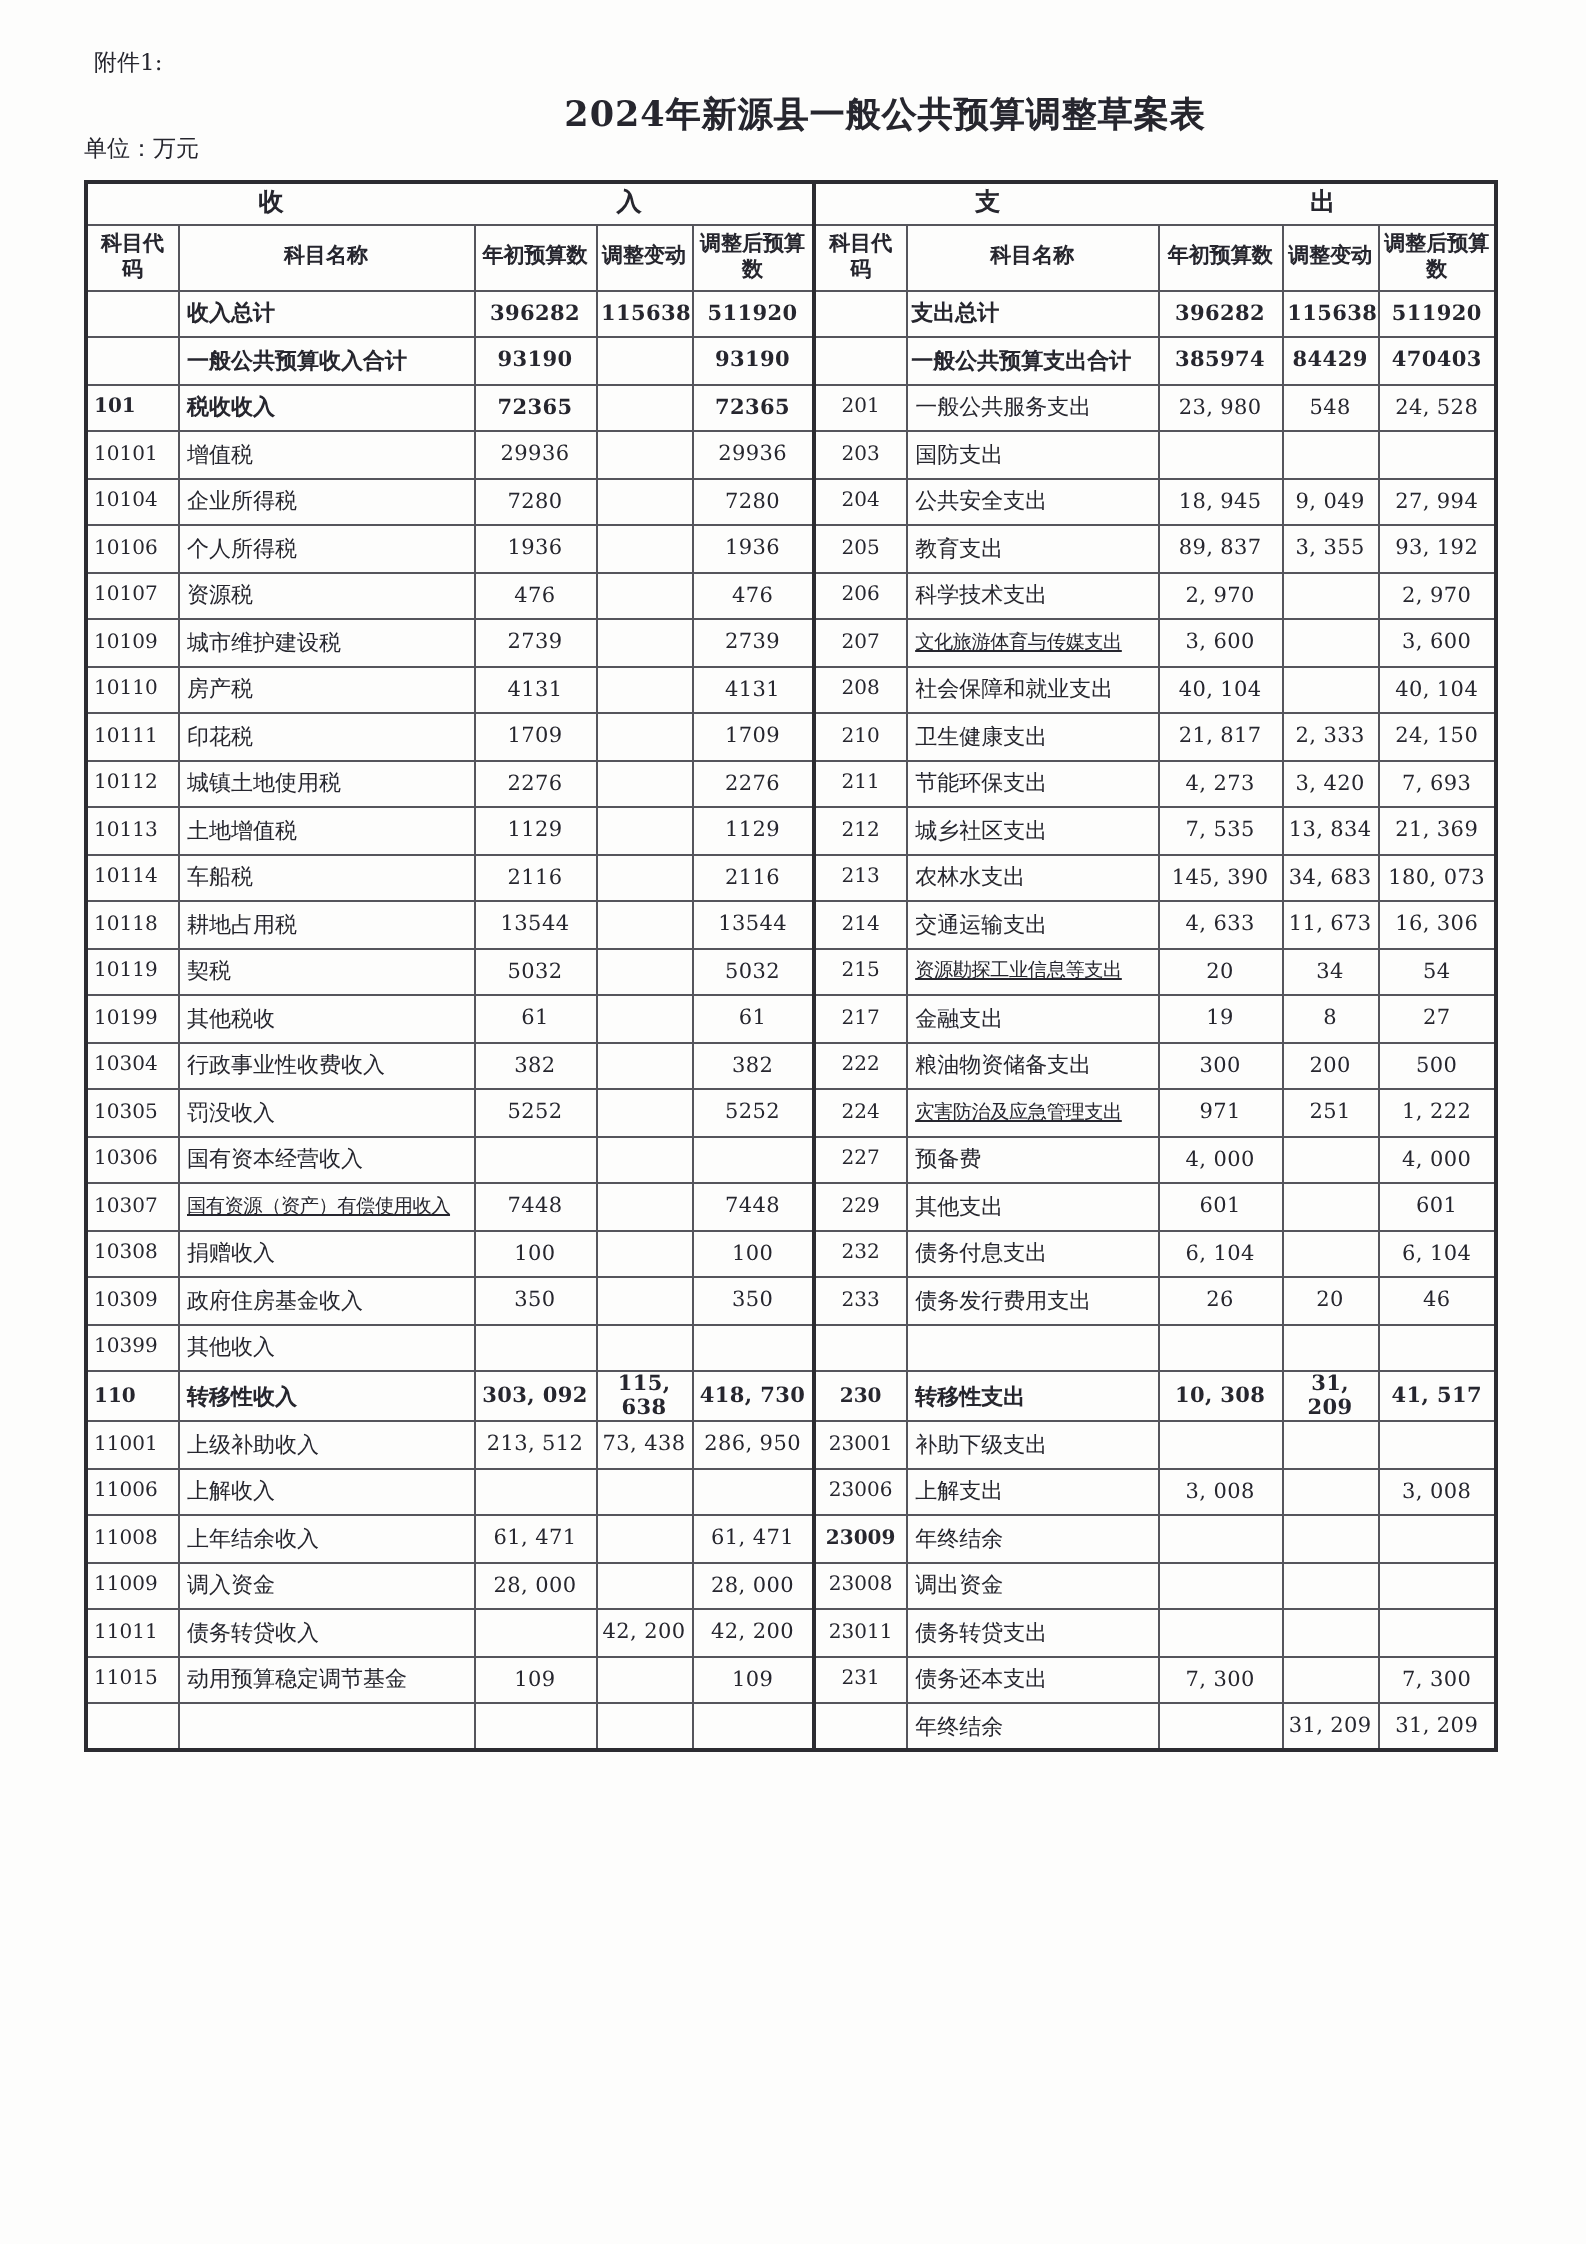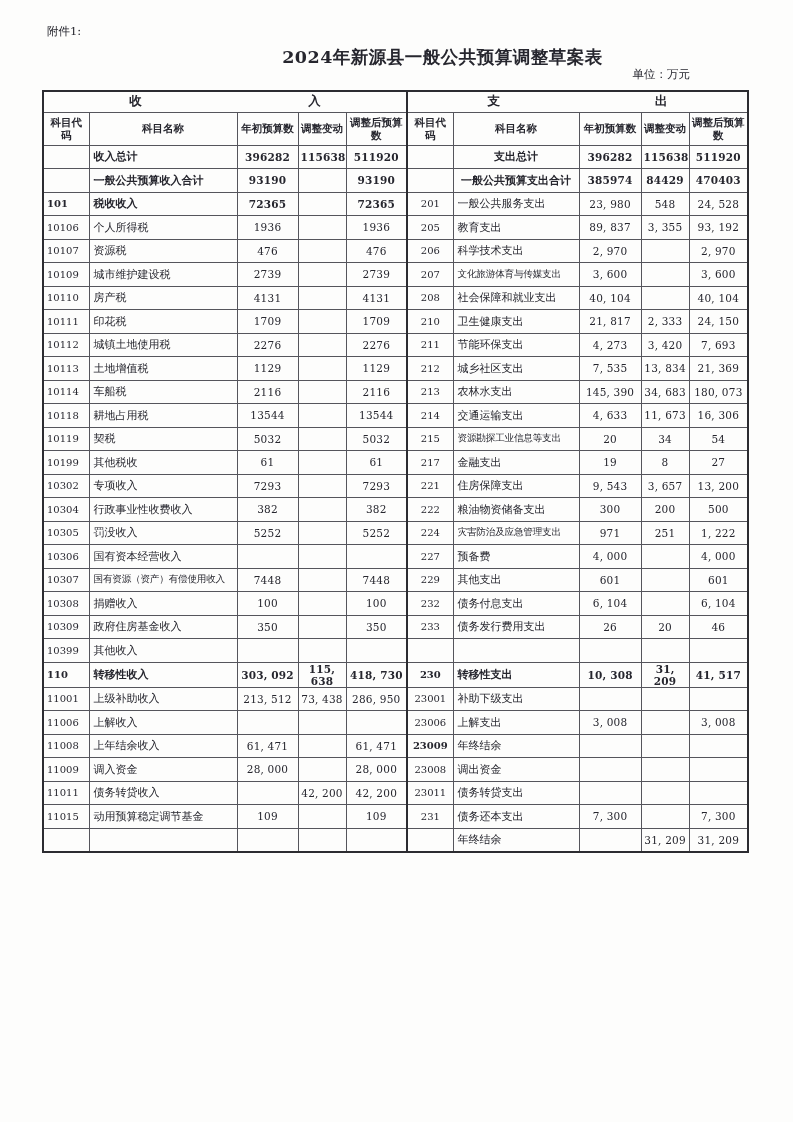--- a/index.html
+++ b/index.html
@@ -28,21 +28,21 @@
   }
   .title {
     position: absolute; top: 45px; left: 0;
     width: 100%; text-align: center;
     font-size: 17.5px; font-weight: bold;
     letter-spacing: 0.5px;
     margin-left: 46px;
   }
   .unit {
     position: absolute; top: 67px; left: 42px;
-    width: 648px; text-align: right;
+    width: 648px; text-align: left;
     font-size: 11.5px;
   }
   table.budget {
     position: absolute; left: 42px; top: 90px;
     width: 705px;
     border-collapse: collapse;
     table-layout: fixed;
     border: 2px solid var(--line-strong);
     font-size: 10.5px;
     color: var(--ink);
@@ -59,22 +59,22 @@
   tr.col-h th {
     height: 33px; font-size: 10.5px; line-height: 13px;
     font-weight: bold; text-align: center;
   }
   tbody td { height: 23.5px; }
   td.code { text-align: left; padding-left: 3px; font-size: 10px; }
   td.code.r { text-align: center; padding-left: 2px; }
   td.name { text-align: left; padding-left: 4px; font-size: 11px; white-space: nowrap; }
   td.num { text-align: center; font-size: 10.5px; letter-spacing: 0.2px; }
   td.b { font-weight: bold; }
-  td.c { text-align: center; padding-left: 2px; }
-  td.tight { font-size: 9.6px; letter-spacing: -0.2px; }
+  td.c { text-align: left; padding-left: 2px; }
+  td.tight { font-size: 9.6px; letter-spacing: -0.2px; text-decoration: underline; }
 </style>
 </head>
 <body>
 
 <div class="sheet">
 
   <div class="attachment">附件1:</div>
 
   <div class="title">2024年新源县一般公共预算调整草案表</div>
 
@@ -152,20 +152,44 @@
       <td class="num b">72365</td>
       <td class="num b"></td>
       <td class="num b">72365</td>
       <td class="code r thick-l">201</td>
       <td class="name">一般公共服务支出</td>
       <td class="num">23, 980</td>
       <td class="num">548</td>
       <td class="num">24, 528</td>
     </tr>
         <tr>
+      <td class="code l">10101</td>
+      <td class="name">增值税</td>
+      <td class="num">29936</td>
+      <td class="num"></td>
+      <td class="num">29936</td>
+      <td class="code r thick-l">203</td>
+      <td class="name">国防支出</td>
+      <td class="num"></td>
+      <td class="num"></td>
+      <td class="num"></td>
+    </tr>
+        <tr>
+      <td class="code l">10104</td>
+      <td class="name">企业所得税</td>
+      <td class="num">7280</td>
+      <td class="num"></td>
+      <td class="num">7280</td>
+      <td class="code r thick-l">204</td>
+      <td class="name">公共安全支出</td>
+      <td class="num">18, 945</td>
+      <td class="num">9, 049</td>
+      <td class="num">27, 994</td>
+    </tr>
+        <tr>
       <td class="code l">10106</td>
       <td class="name">个人所得税</td>
       <td class="num">1936</td>
       <td class="num"></td>
       <td class="num">1936</td>
       <td class="code r thick-l">205</td>
       <td class="name">教育支出</td>
       <td class="num">89, 837</td>
       <td class="num">3, 355</td>
       <td class="num">93, 192</td>
@@ -282,32 +306,20 @@
       <td class="code l">10199</td>
       <td class="name">其他税收</td>
       <td class="num">61</td>
       <td class="num"></td>
       <td class="num">61</td>
       <td class="code r thick-l">217</td>
       <td class="name">金融支出</td>
       <td class="num">19</td>
       <td class="num">8</td>
       <td class="num">27</td>
-    </tr>
-        <tr>
-      <td class="code l">10302</td>
-      <td class="name">专项收入</td>
-      <td class="num">7293</td>
-      <td class="num"></td>
-      <td class="num">7293</td>
-      <td class="code r thick-l">221</td>
-      <td class="name">住房保障支出</td>
-      <td class="num">9, 543</td>
-      <td class="num">3, 657</td>
-      <td class="num">13, 200</td>
     </tr>
         <tr>
       <td class="code l">10304</td>
       <td class="name">行政事业性收费收入</td>
       <td class="num">382</td>
       <td class="num"></td>
       <td class="num">382</td>
       <td class="code r thick-l">222</td>
       <td class="name">粮油物资储备支出</td>
       <td class="num">300</td>

